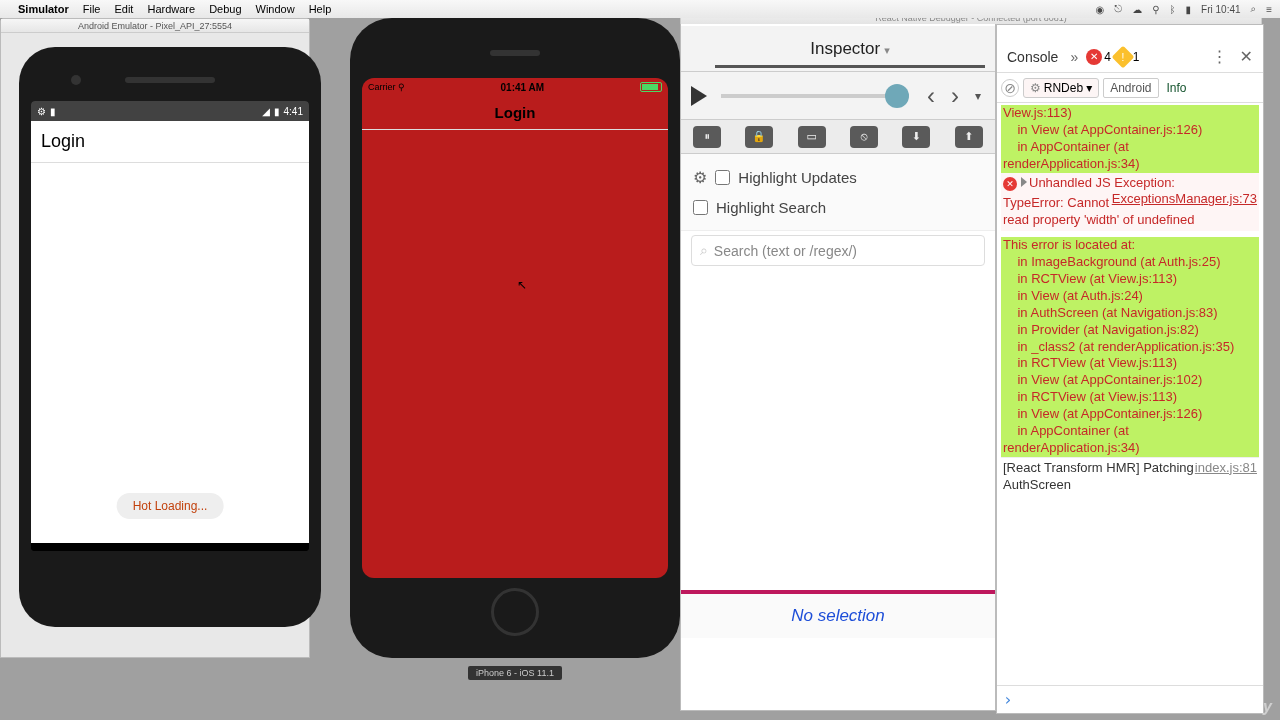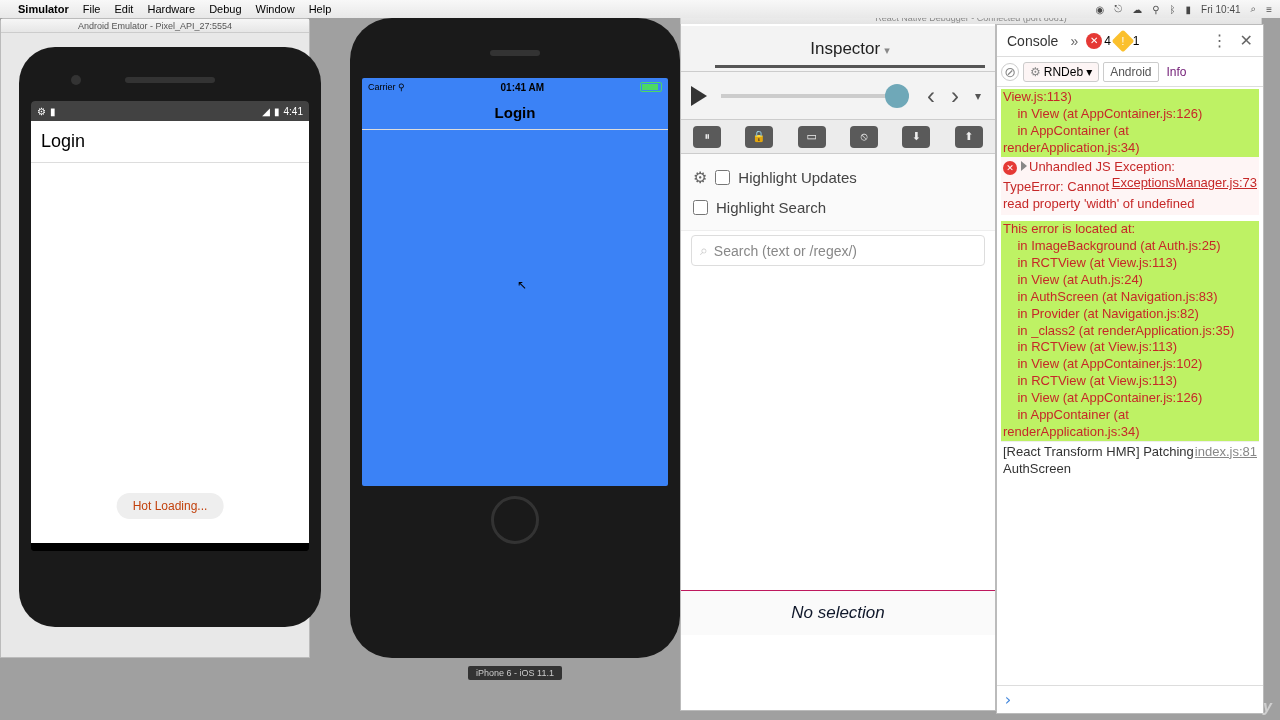--- a/index.html
+++ b/index.html
@@ -26,21 +26,21 @@
 .android-app-header { background: #fff; padding: 10px 10px; font-size: 18px; font-weight: 500; border-bottom: 1px solid #ddd; }
 .android-app-body { background: #fff; height: 380px; position: relative; }
 .hot-loading { position: absolute; bottom: 24px; left: 50%; transform: translateX(-50%); background: #eee; border-radius: 16px; padding: 6px 16px; font-size: 12px; color: #c2410c; }
 .android-navbar { height: 38px; background: #000; display: flex; justify-content: space-around; align-items: center; color: #ccc; font-size: 14px; }
 
 
 .ios-window { position: absolute; left: 350px; top: 18px; width: 330px; height: 678px; }
 .ios-device { width: 330px; height: 640px; background: #1a1a1a; border-radius: 42px; padding: 10px 12px; position: relative; }
 .ios-top { height: 50px; display:flex; justify-content:center; align-items:center; }
 .ios-speaker { width: 50px; height: 6px; background: #333; border-radius: 3px; }
-.ios-screen { background: #3b82f6; height: 408px; border-radius: 2px; position: relative; }
+.ios-screen { background: #b91c1c; height: 500px; border-radius: 12px; position: relative; }
 .ios-statusbar { height: 18px; display: flex; align-items: center; padding: 0 6px; font-size: 10px; }
 .ios-statusbar .c { margin: 0 auto; font-weight: 600; }
 .ios-statusbar .carrier { font-size: 9px; }
 .ios-statusbar .batt { width: 22px; height: 10px; border: 1px solid #4cd964; border-radius: 2px; position: relative; }
 .ios-statusbar .batt::after { content:''; position:absolute; left:1px; top:1px; bottom:1px; width:16px; background:#4cd964; }
 .ios-app-header { text-align: center; padding: 8px; font-weight: 600; font-size: 15px; border-bottom: 1px solid #ddd; }
 .ios-home { width: 48px; height: 48px; border: 3px solid #333; border-radius: 50%; margin: 10px auto 0; }
 .ios-label { text-align: center; margin-top: 4px; }
 .ios-label span { background: #333; color: #ccc; font-size: 9px; padding: 2px 8px; border-radius: 2px; }
 .ios-cursor { position: absolute; left: 155px; top: 200px; font-size: 12px; }
@@ -60,39 +60,39 @@
 .insp-arrow { font-size: 24px; color: #555; cursor: pointer; padding: 0 4px;}
 .insp-toolbar2 { height: 34px; background: #ececec; display: flex; align-items: center; justify-content: space-around; border-bottom: 1px solid #ccc; }
 .insp-toolbar2 .btn { width: 28px; height: 22px; background: #5a5a5a; border-radius: 4px; display:flex; align-items:center; justify-content:center; color:#eee; font-size:11px;}
 .insp-options { padding: 8px 10px; background: #fafafa; border-bottom: 1px solid #eee; }
 .insp-row { display: flex; align-items: center; gap: 8px; padding: 6px 2px; font-size: 15px; color: #444; }
 .insp-row input[type=checkbox] { width: 15px; height: 15px; }
 .insp-row .gear { color:#666; font-size:16px; }
 .insp-search { border: 1px solid #ddd; border-radius: 4px; padding: 6px 8px; font-size: 14px; color: #888; margin: 4px 10px; display:flex; align-items:center; gap:6px; background:#fff;}
 .insp-search .mag { color:#ccc; }
 .insp-body { height: 320px; background:#fff; }
-.insp-noselection { text-align: center; color: #0f172a; font-size: 17px; font-style: italic; padding: 12px; border-top: 1px solid #be185d; background:#fafafa;}
+.insp-noselection { text-align: center; color: #1d4ed8; font-size: 17px; font-style: italic; padding: 12px; border-top: 4px solid #be185d; background:#fafafa;}
 
 
 .console { position: absolute; left: 996px; top: 24px; width: 268px; height: 690px; background: #fff; border: 1px solid #bbb; display:flex; flex-direction:column; }
-.console-top { height: 32px; display: flex; align-items: center; border-bottom: 1px solid #ddd; padding: 0 6px; gap: 4px; }
+.console-top { height: 32px; display: flex; align-items: center; border-bottom: 1px solid #ddd; padding: 0 6px; gap: 4px; margin-top: 16px; }
 .console-tab { font-size: 14px; color: #333; padding: 4px 4px; }
 .console-expand { color: #666; font-size: 14px; padding: 0 4px;}
 .console-badge { display: inline-flex; align-items: center; gap: 2px; font-size: 12px; }
 .console-badge .err { background:#e53935; color:#fff; border-radius:50%; width:16px; height:16px; display:inline-flex; align-items:center; justify-content:center; font-size:10px;}
 .console-badge .warn { background:#fbc02d; color:#fff; border-radius:2px; width:16px; height:16px; display:inline-flex; align-items:center; justify-content:center; font-size:10px; transform:rotate(45deg);}
 .console-badge .warn span{ transform:rotate(-45deg);}
 .console-kebab { font-size:16px; color:#666; padding:0 4px; margin-left:auto;}
 .console-close { font-size:16px; color:#666; padding:0 4px;}
 .console-sub { height: 30px; display: flex; align-items: center; border-bottom: 1px solid #ddd; padding: 0 4px; gap: 4px; font-size: 12px;}
 .console-sub .ban { color:#888; font-size:14px; border:1px solid #ccc; border-radius:50%; width:18px; height:18px; display:flex; align-items:center; justify-content:center;}
 .console-sub .ctx { border:1px solid #ccc; padding:2px 6px; border-radius:3px; background:#fdf5f5; display:flex; align-items:center; gap:3px;}
 .console-sub .ctx .g{color:#888;}
 .console-sub .filter { border:1px solid #ccc; padding:2px 6px; border-radius:2px; color:#555;}
-.console-sub .info { color:#701a75; padding:2px 4px;}
+.console-sub .info { color:#14532d; padding:2px 4px;}
 .console-body { flex: 1; overflow: hidden; font-family: Menlo, monospace; font-size: 13px; line-height: 1.3; padding: 2px 4px;}
 .console-body .errline { color: #c62828; background: #bef264; padding: 0 2px;}
 .console-body .errlink { text-decoration: underline; float:right; color:#c62828;}
 .console-body .errmsg { color: #c62828; background:#fef5f5; padding: 2px;}
 .console-body .erricon { display:inline-block; width:14px; height:14px; background:#e53935; color:#fff; border-radius:50%; font-size:9px; text-align:center; line-height:14px; margin-right:4px;}
 .console-body .tri { display:inline-block; width:0; height:0; border-top:5px solid transparent; border-bottom:5px solid transparent; border-left:6px solid #888; margin-right:2px;}
 .console-body .logline { color:#333; padding:2px; border-top:1px solid #eee; }
 .console-body .logsrc { float:right; color:#888; text-decoration:underline;}
 .console-prompt { border-top:1px solid #ddd; padding:4px 6px; color:#4488dd; font-family:Menlo,monospace;}
 

